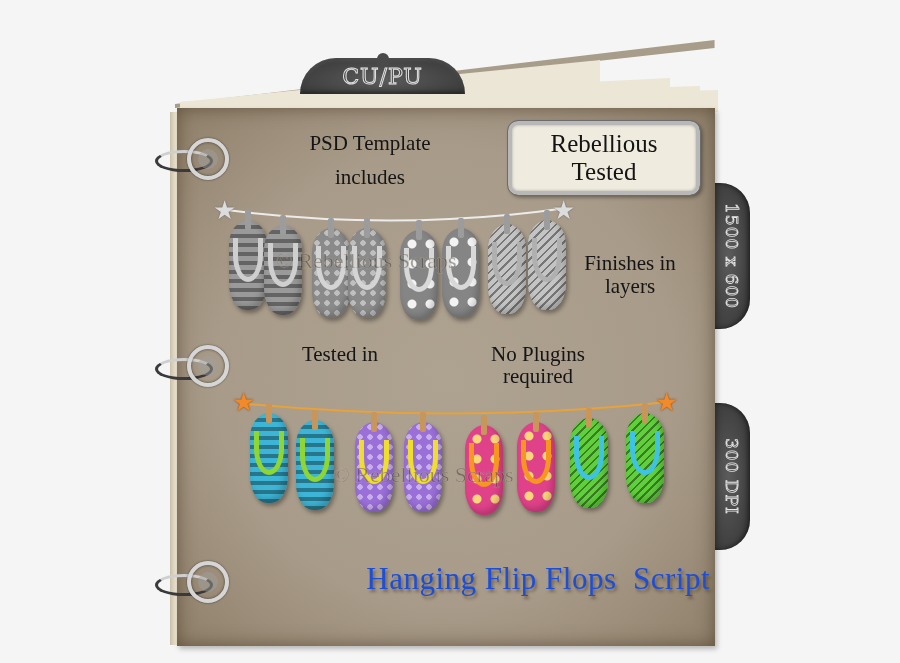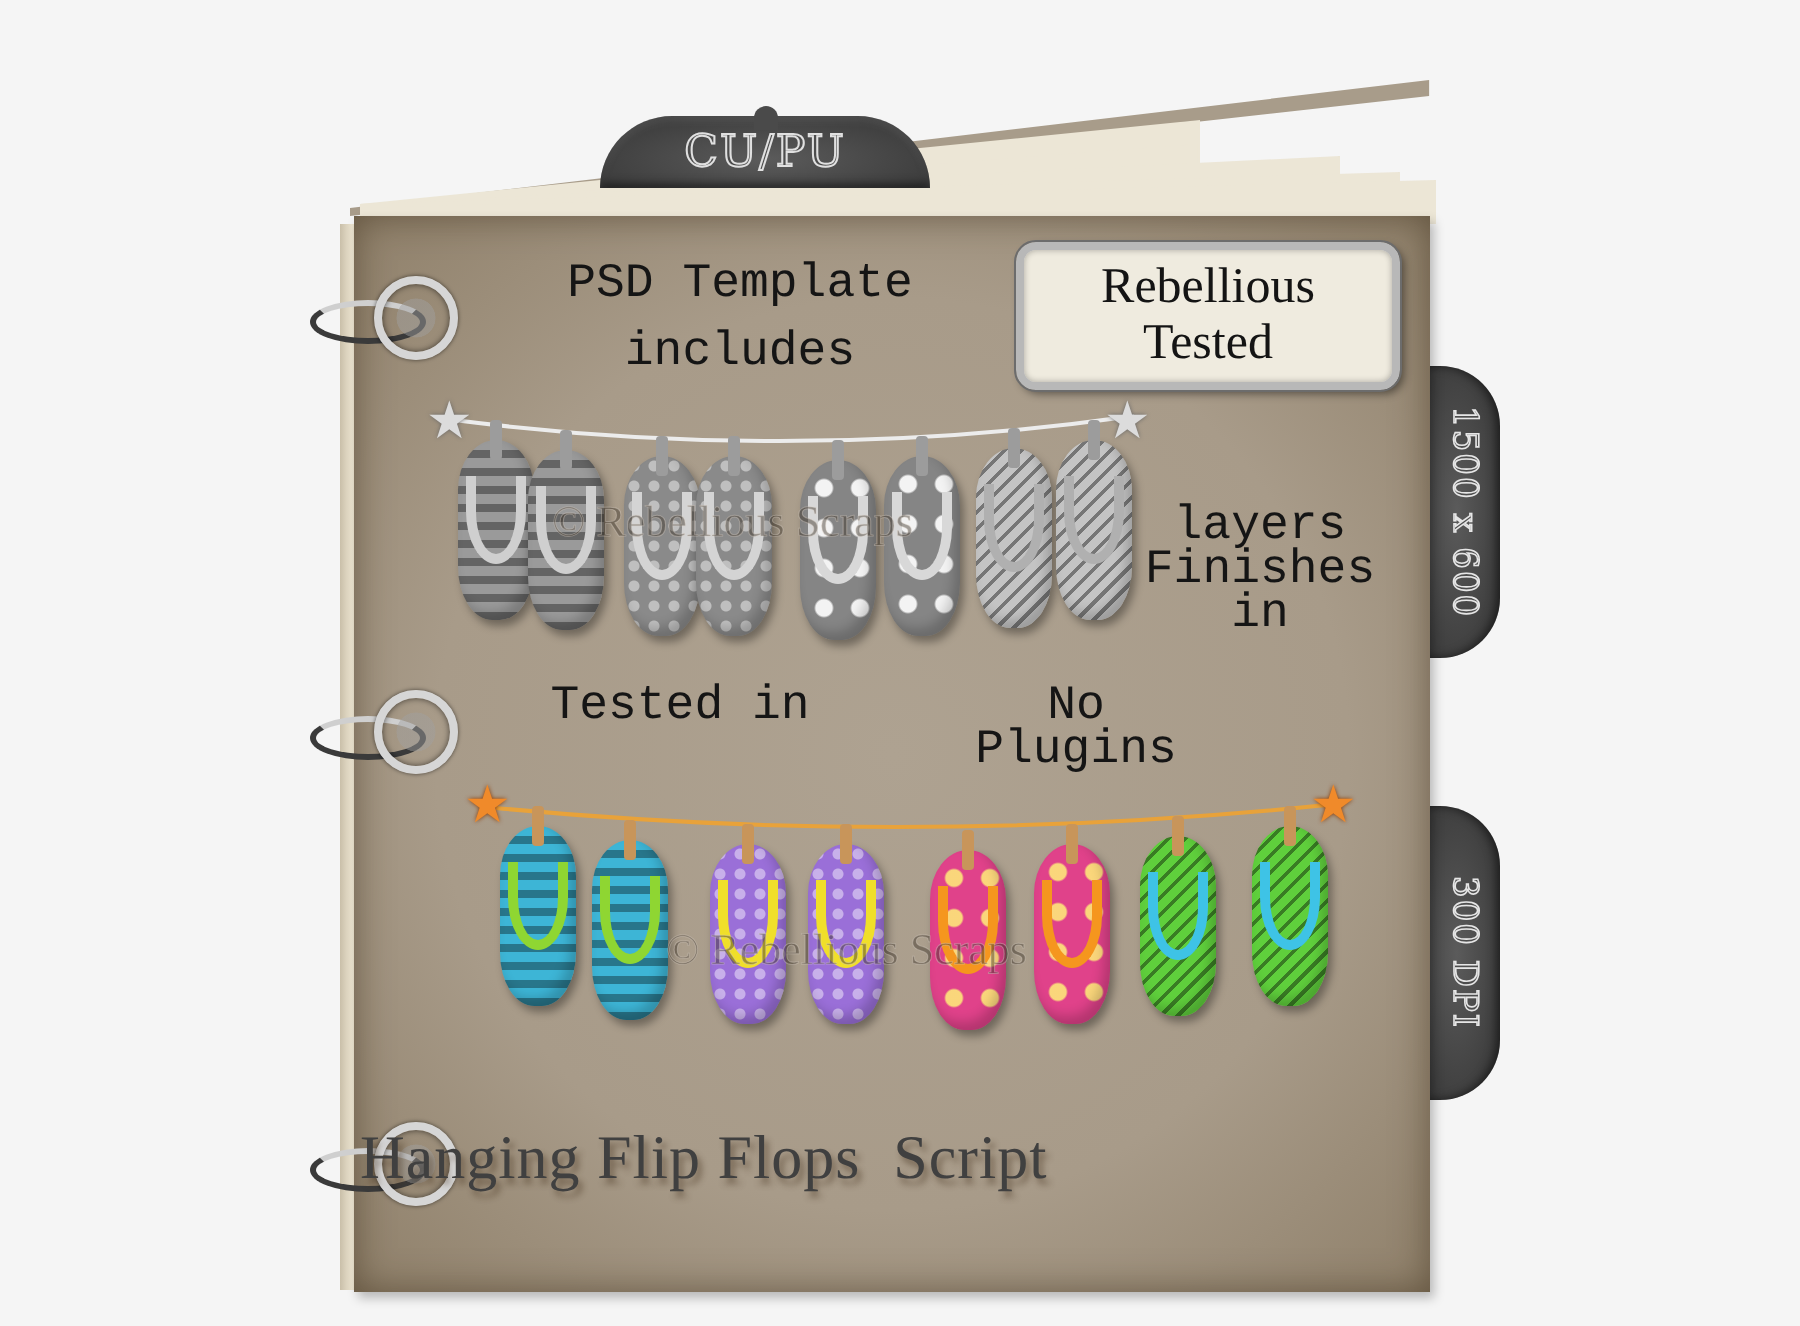--- a/index.html
+++ b/index.html
@@ -85,21 +85,21 @@
     position: absolute; left: 508px; top: 121px; width: 184px; height: 66px;
     background: #efebdf;
     border: 4px solid #b8b8b8;
     outline: 1px solid #6c6c6c;
     border-radius: 10px;
     box-shadow: 2px 2px 4px rgba(0,0,0,0.45), inset 0 0 3px rgba(0,0,0,0.3);
     display: flex; flex-direction: column; align-items: center; justify-content: center;
   }
   .plaque span { font-size: 25px; line-height: 28px; color: #141414; }
 
-  .txt { position: absolute; color: #151515; text-align: center; font-size: 24px; line-height: 22px; font-family: Liberation Mono, monospace; }
+  .txt { position: absolute; color: #151515; text-align: center; font-size: 21px; line-height: 22px; }
   .star {
     position: absolute; font-size: 26px; line-height: 26px;
   }
   .flop {
     position: absolute; width: 38px; height: 90px;
     border-radius: 20px 20px 18px 18px / 26px 26px 28px 28px;
     box-shadow: 2px 3px 4px rgba(0,0,0,0.35), inset -3px -4px 6px rgba(0,0,0,0.2);
   }
   .flop .strap {
     position: absolute; left: 4px; top: 18px; width: 30px; height: 44px;
@@ -112,22 +112,22 @@
     border-radius: 2px;
   }
 
   .watermark {
     position: absolute; color: rgba(60,50,40,0.45); font-size: 22px;
     -webkit-text-stroke: 0.5px rgba(220,210,200,0.4);
     white-space: nowrap;
   }
 
   .title {
-    position: absolute; left: 180px; top: 561px; width: 530px; text-align: left;
-    font-size: 31px; color: #404040; letter-spacing: 0.5px;
+    position: absolute; left: 180px; top: 561px; width: 530px; text-align: right;
+    font-size: 31px; color: #1d4ed8; letter-spacing: 0.5px;
     text-shadow: 2px 3px 3px rgba(60,40,20,0.45);
     white-space: pre;
   }
 </style>
 </head>
 <body>
 
 <div class="pages">
   <div class="page-back dark"></div>
 </div>
@@ -162,28 +162,29 @@
 <div class="plaque">
   <span>Rebellious</span>
   <span>Tested</span>
 </div>
 
 <div class="txt" style="left:280px; top:132px; width:180px;">
   <div>PSD Template</div>
   <div style="margin-top:12px;">includes</div>
 </div>
 <div class="txt" style="left:565px; top:252px; width:130px;">
+  <div>Finishes in</div>
   <div style="margin-top:1px;">layers</div>
-  <div>Finishes in</div>
 </div>
 <div class="txt" style="left:270px; top:343px; width:140px;">
   <div>Tested in</div>
 </div>
 <div class="txt" style="left:468px; top:343px; width:140px;">
   <div>No Plugins</div>
+  <div>required</div>
 </div>
 
 <div>
   <svg class="abs" style="left:212px; top:196px;" width="370" height="30">
     <path d="M15 14 Q185 36 355 12" stroke="#ececec" stroke-width="2" fill="none"></path>
   </svg>
   <div class="star" style="left:213px; top:198px; color:#dcdcdc; text-shadow:0 0 2px #666;">★</div>
   <div class="star" style="left:552px; top:198px; color:#dcdcdc; text-shadow:0 0 2px #666;">★</div>
   <div id="gray-flops">
       <div class="flop" style="left: 229px; top: 220px; background: repeating-linear-gradient(rgb(154, 154, 154) 0px, rgb(154, 154, 154) 5px, rgb(100, 100, 100) 5px, rgb(100, 100, 100) 9px);">

